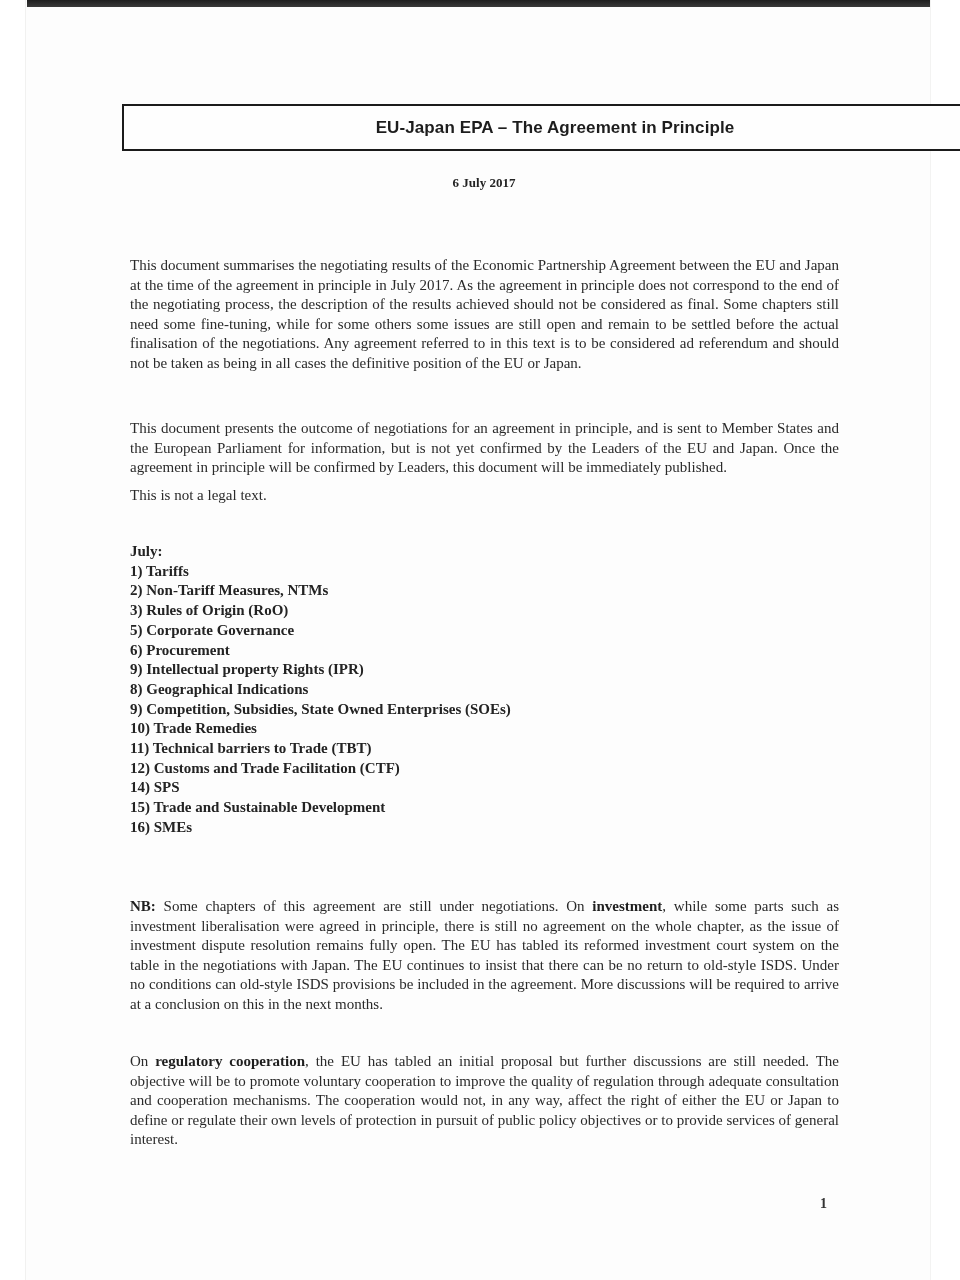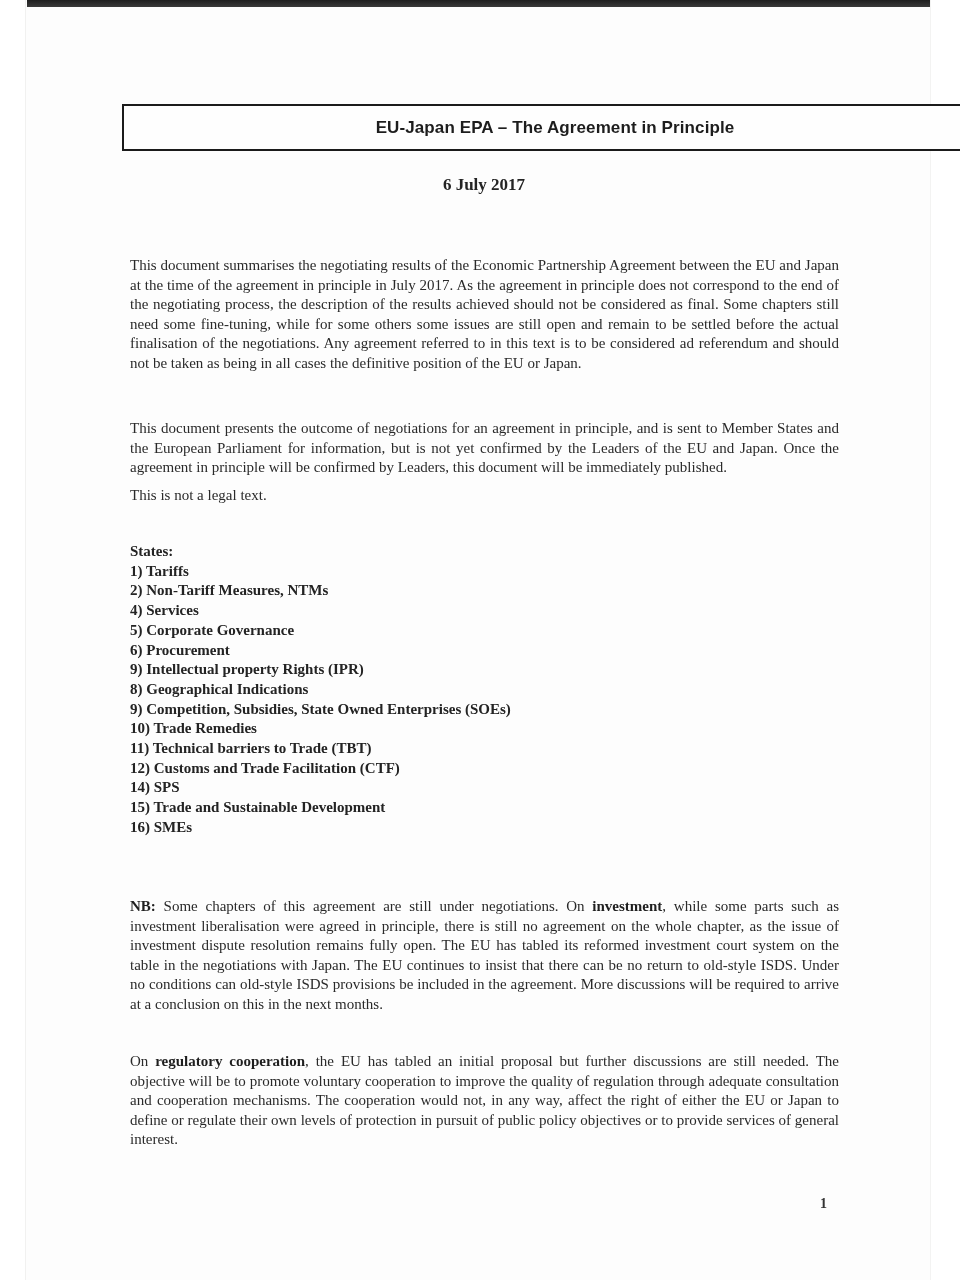--- a/index.html
+++ b/index.html
@@ -45,21 +45,21 @@
     font-weight: bold;
     font-size: 17px;
     color: #1d1d1d;
     letter-spacing: 0.1px;
   }
   .doc-date {
     position: absolute;
     left: 130px; top: 175px; width: 708px;
     text-align: center;
     font-weight: bold;
-    font-size: 17px;
+    font-size: 13px;
     color: #242424;
   }
   .body-text {
     position: absolute;
     left: 130px; width: 709px;
     font-size: 15px;
     line-height: 19.6px;
     text-align: justify;
     color: #2a2a2a;
     margin-top: 22px;
@@ -95,24 +95,24 @@
 
   <div class="doc-date">6 July 2017</div>
 
   <p class="body-text p-summary">This document summarises the negotiating results of the Economic Partnership Agreement between the EU and Japan at the time of the agreement in principle in July 2017. As the agreement in principle does not correspond to the end of the negotiating process, the description of the results achieved should not be considered as final. Some chapters still need some fine-tuning, while for some others some issues are still open and remain to be settled before the actual finalisation of the negotiations. Any agreement referred to in this text is to be considered ad referendum and should not be taken as being in all cases the definitive position of the EU or Japan.</p>
 
   <p class="body-text p-outcome">This document presents the outcome of negotiations for an agreement in principle, and is sent to Member States and the European Parliament for information, but is not yet confirmed by the Leaders of the EU and Japan. Once the agreement in principle will be confirmed by Leaders, this document will be immediately published.</p>
 
   <p class="body-text p-not-legal">This is not a legal text.</p>
 
   <div class="body-text index-block">
-    <div class="index-line">States:</div>
+    <div class="index-line">July:</div>
     <div class="index-line">1) Tariffs</div>
     <div class="index-line">2) Non-Tariff Measures, NTMs</div>
-    <div class="index-line">4) Services</div>
+    <div class="index-line">3) Rules of Origin (RoO)</div>
     <div class="index-line">5) Corporate Governance</div>
     <div class="index-line">6) Procurement</div>
     <div class="index-line">9) Intellectual property Rights (IPR)</div>
     <div class="index-line">8) Geographical Indications</div>
     <div class="index-line">9) Competition, Subsidies, State Owned Enterprises (SOEs)</div>
     <div class="index-line">10) Trade Remedies</div>
     <div class="index-line">11) Technical barriers to Trade (TBT)</div>
     <div class="index-line">12) Customs and Trade Facilitation (CTF)</div>
     <div class="index-line">14) SPS</div>
     <div class="index-line">15) Trade and Sustainable Development</div>

